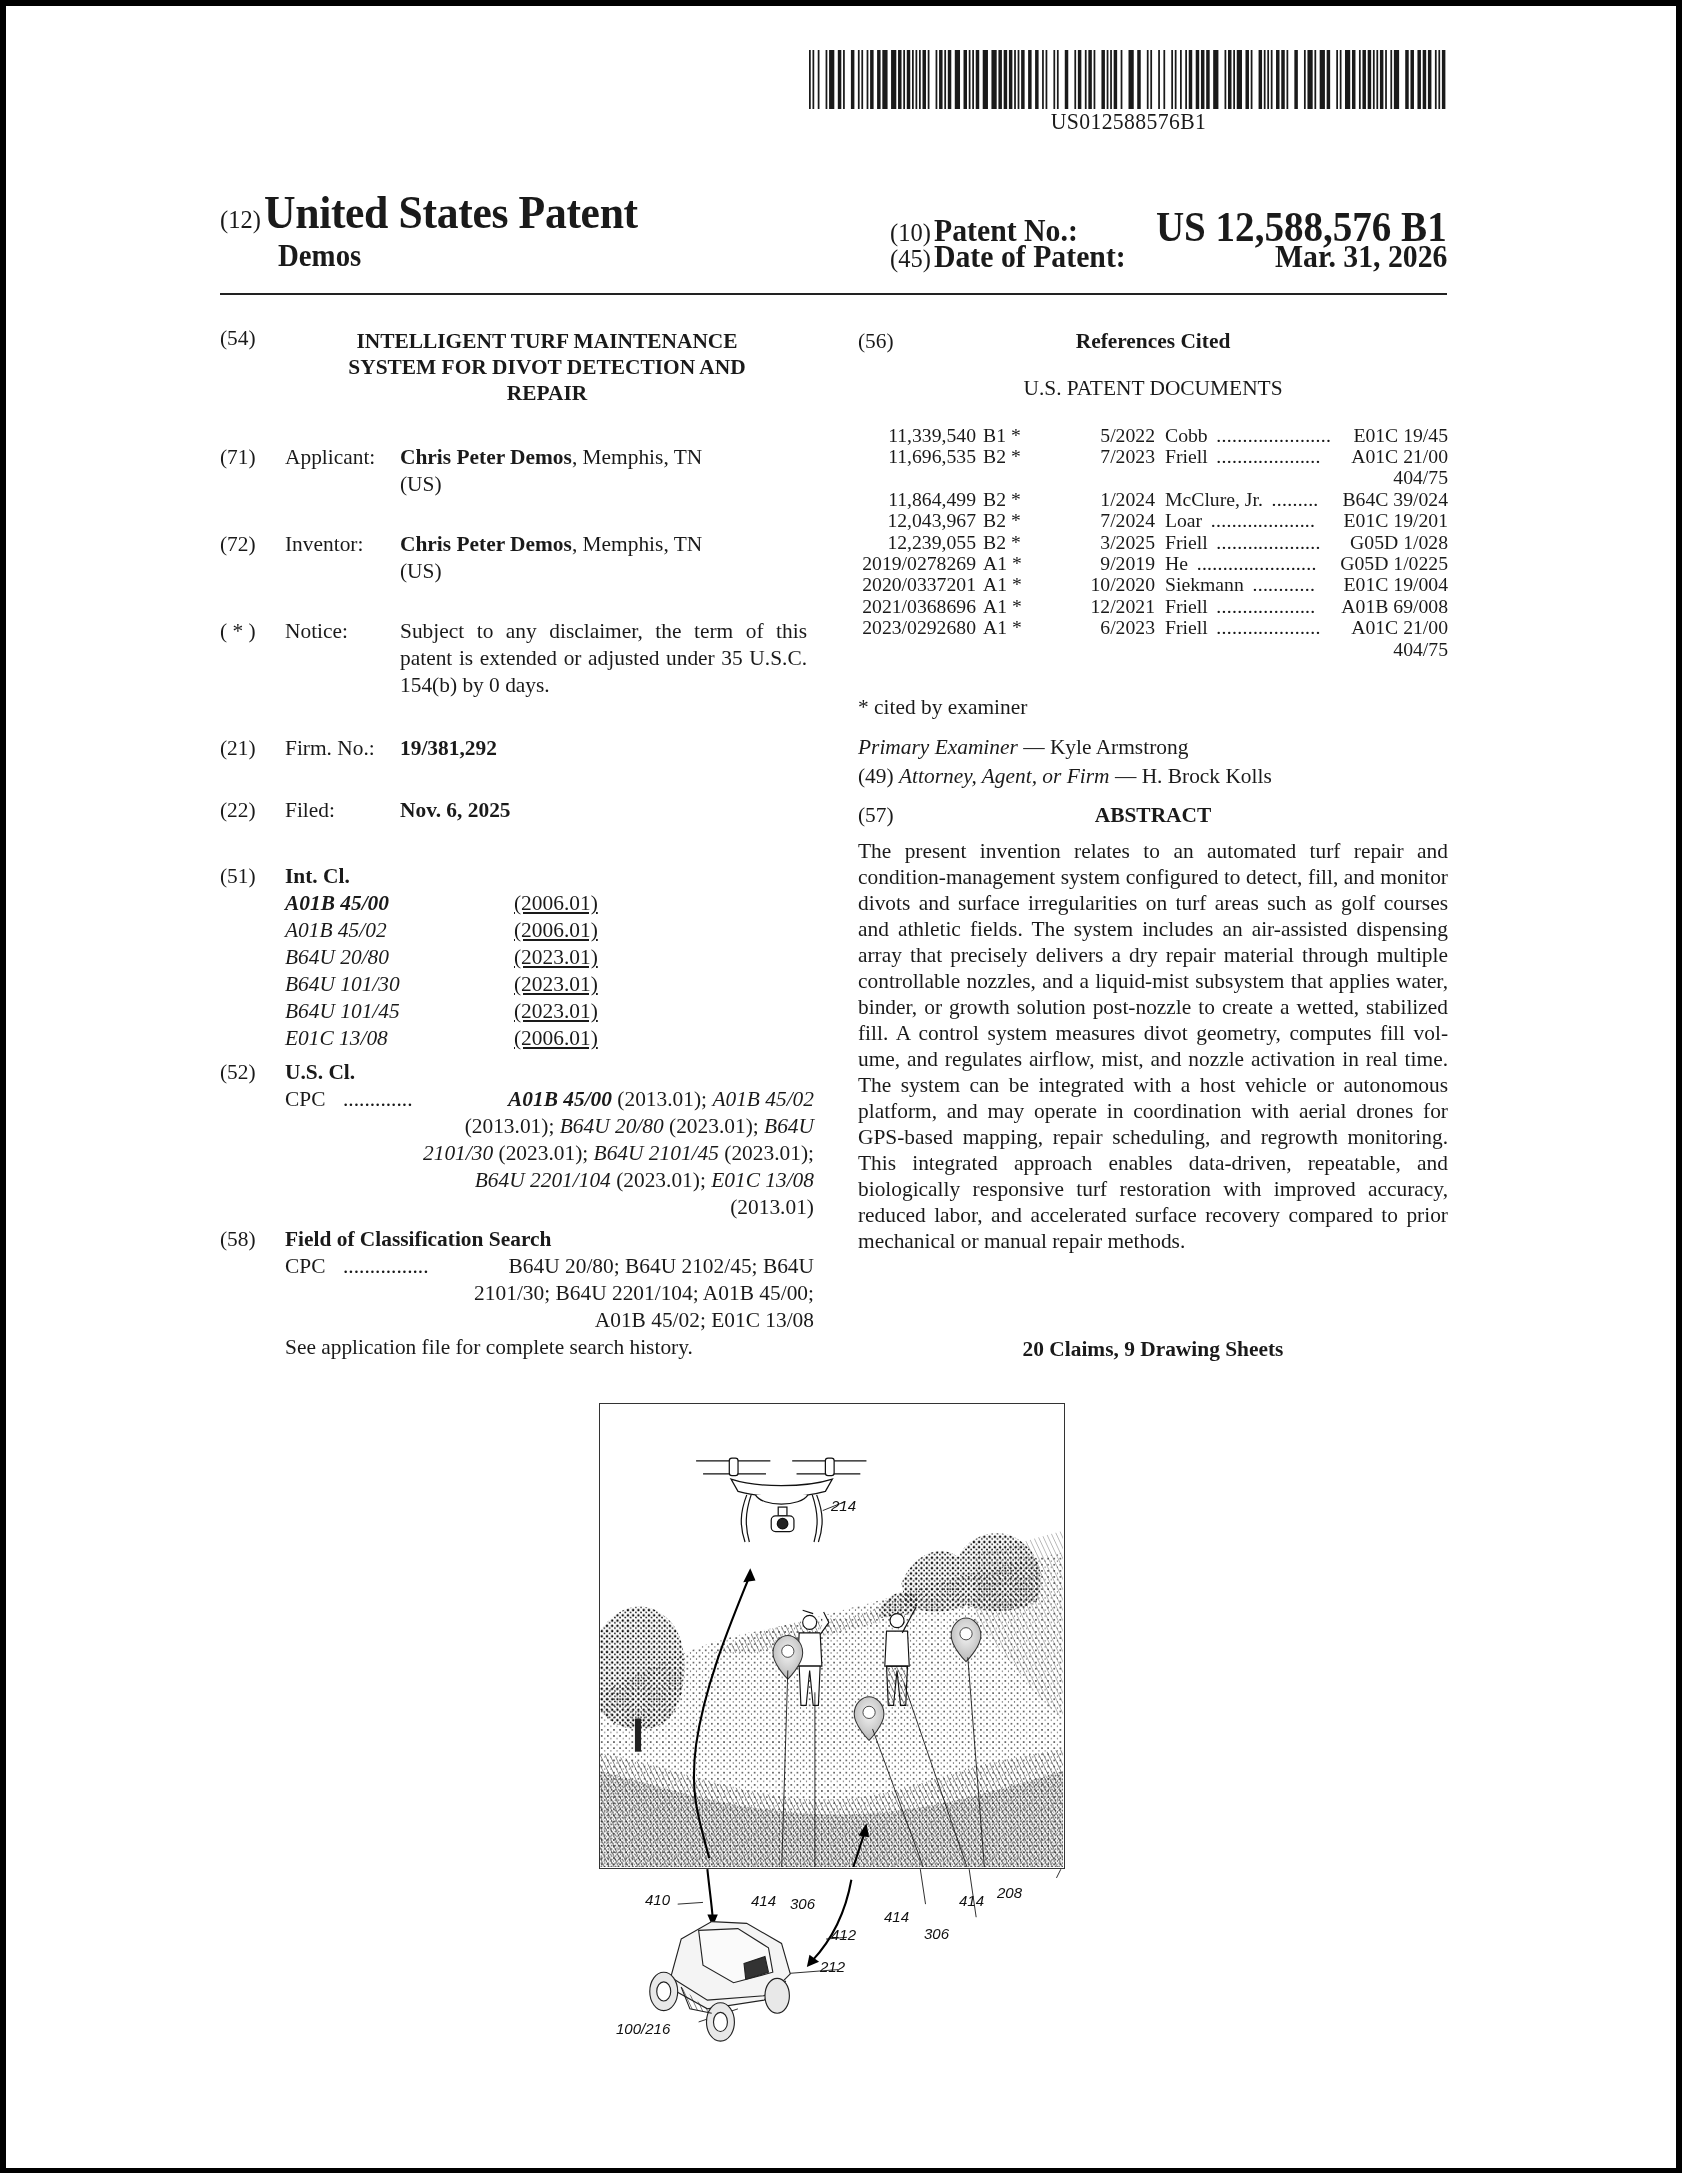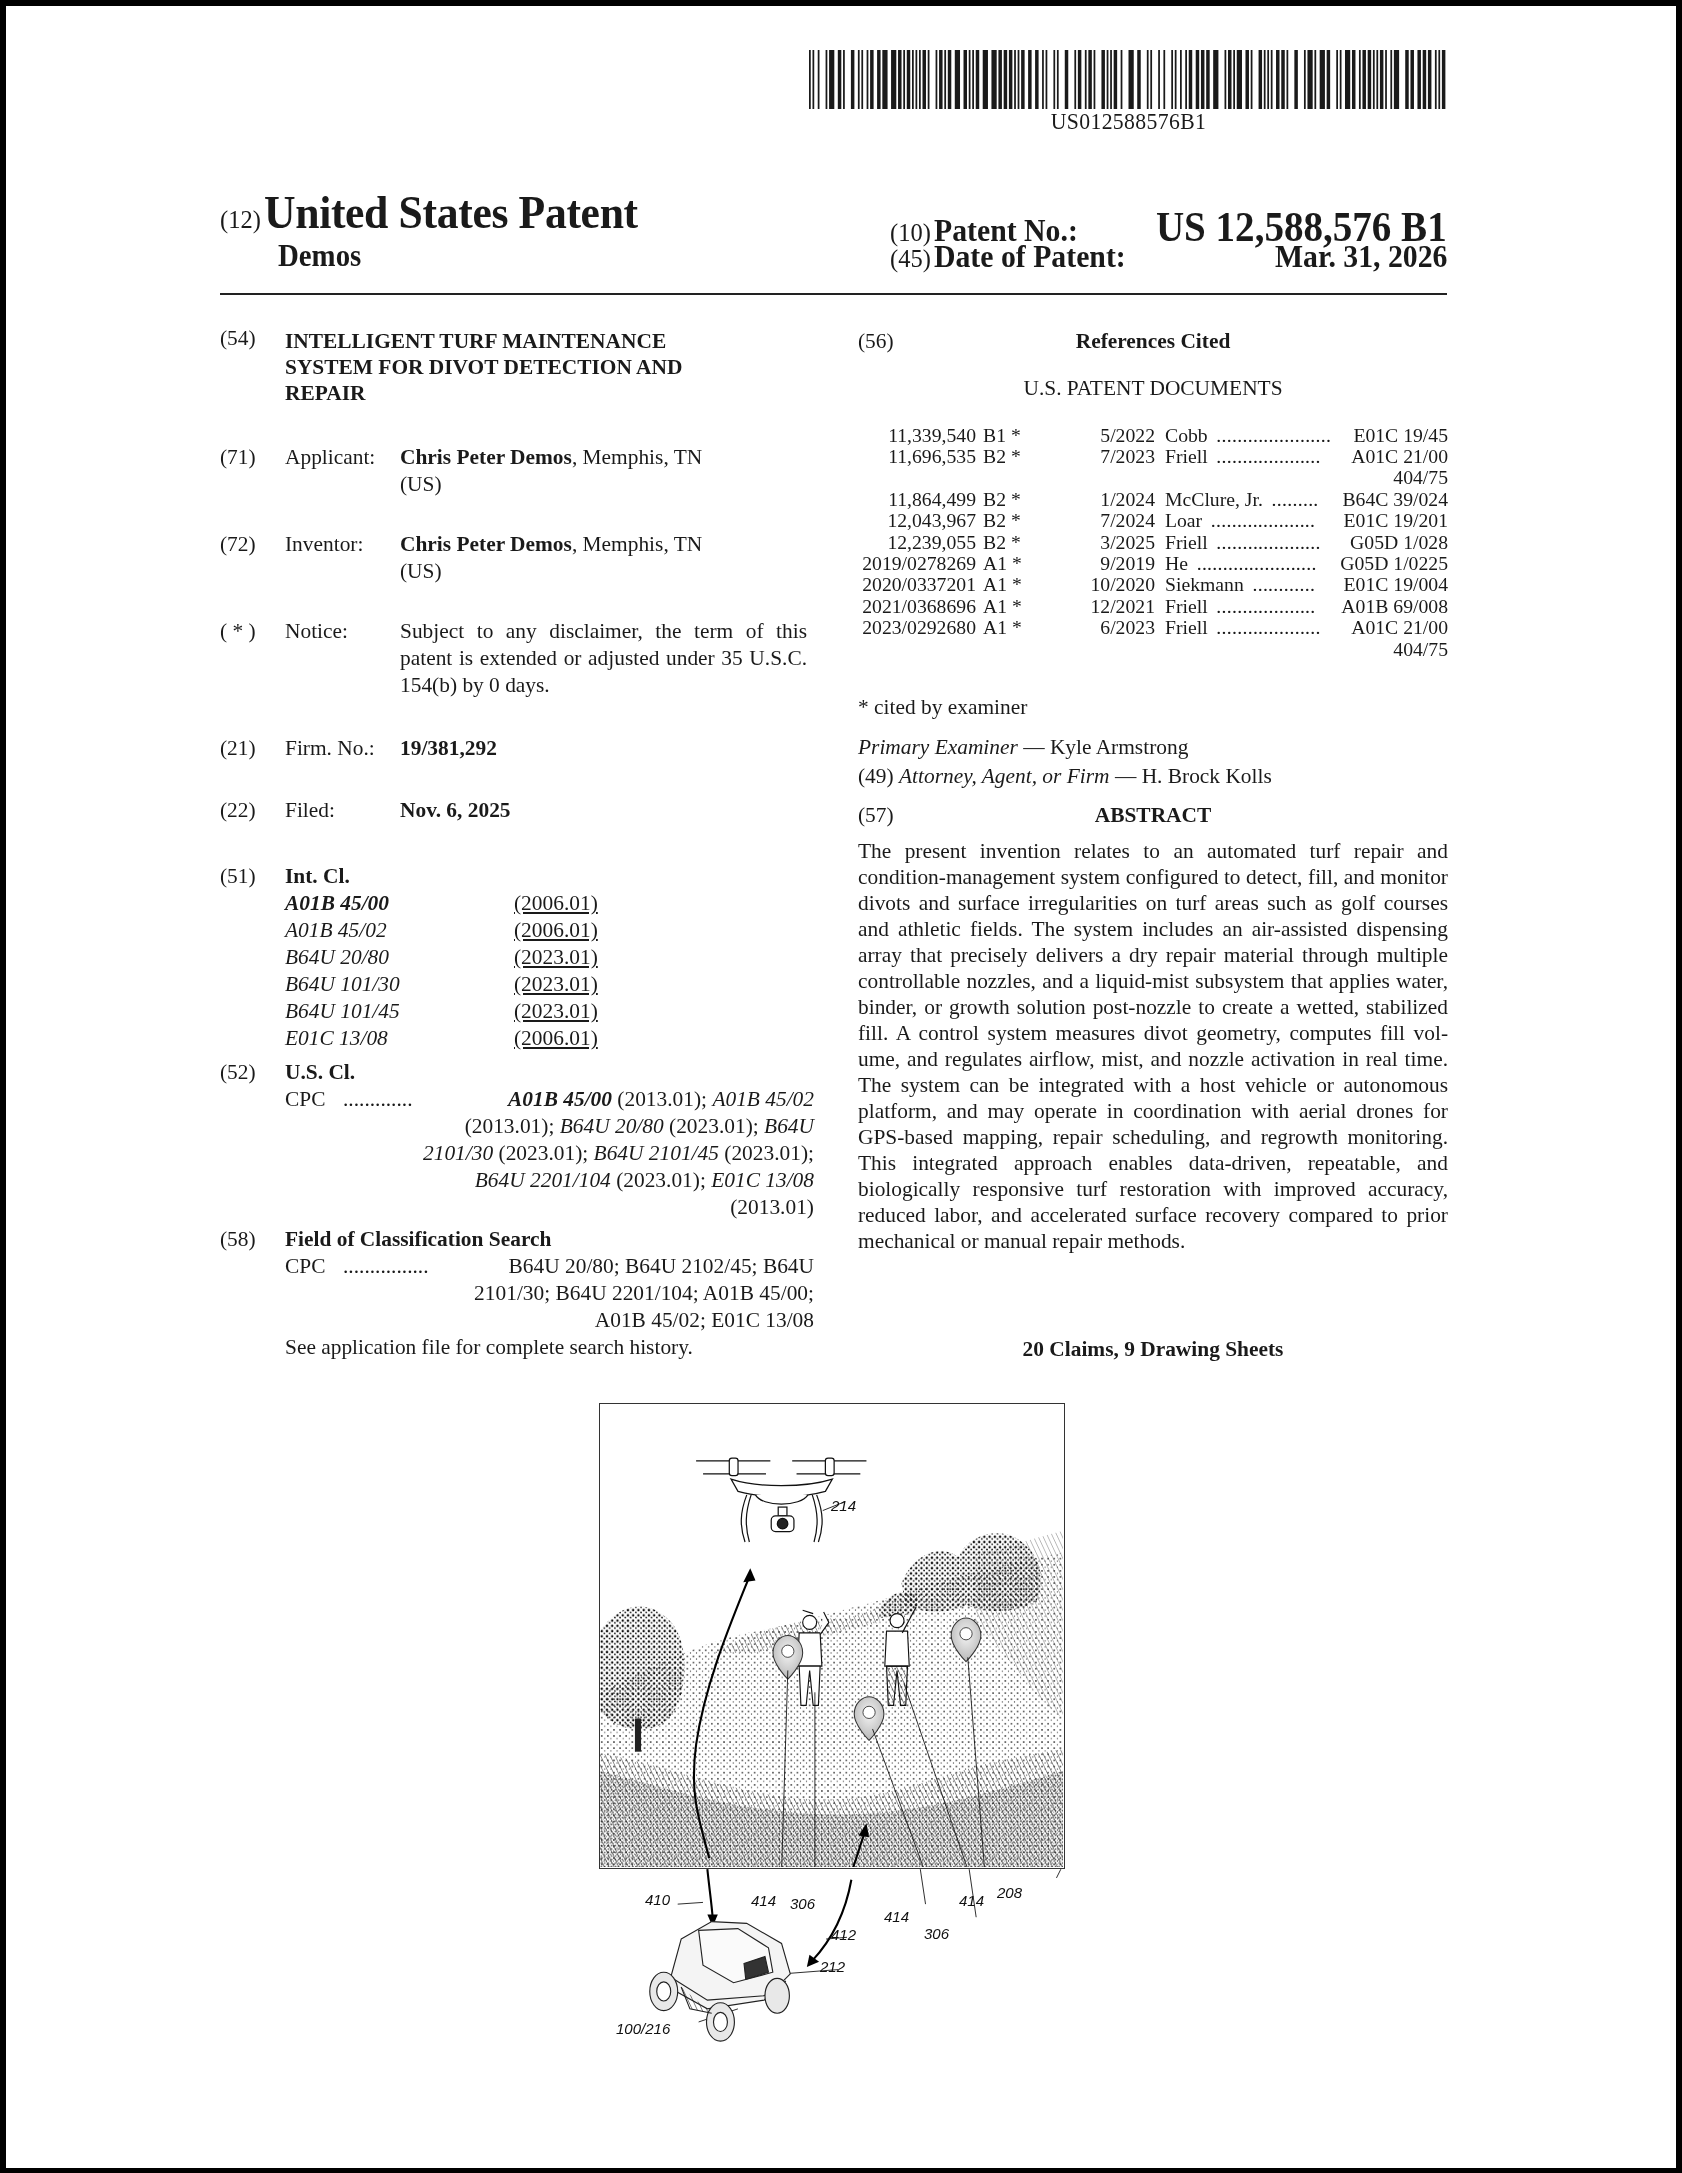--- a/index.html
+++ b/index.html
@@ -34,21 +34,21 @@
   .hdr-right.r2 .val { font-size: 32px; }
   .separator { position: absolute; left: 220px; top: 293px; width: 1227px; height: 1.7px; background: #222; }
 
   
   .txt { font-size: 21.4px; line-height: 27px; }
   .code { position: absolute; left: 220px; }
   .flabel { position: absolute; left: 285px; }
   .fval { position: absolute; left: 400px; width: 414px; }
   .b { font-weight: bold; }
   .i { font-style: italic; }
-  .title54 { position: absolute; left: 285px; top: 328px; width: 524px; font-weight: bold; font-size: 21.4px; line-height: 26px; }
+  .title54 { position: absolute; left: 285px; top: 328px; width: 524px; font-weight: bold; font-size: 21.4px; line-height: 26px; text-align: center; }
 
   .intcl-row { position: absolute; left: 285px; width: 367px; height: 27px; }
   .intcl-row .cls { position: absolute; left: 0; font-style: italic; }
   .intcl-row .ver { position: absolute; left: 229px; text-decoration: underline; }
 
   .just { text-align: justify; }
   .right { text-align: right; font-family: Liberation Serif, serif; }
 
   
   .refs-head { position: absolute; left: 858px; width: 590px; text-align: center; }

